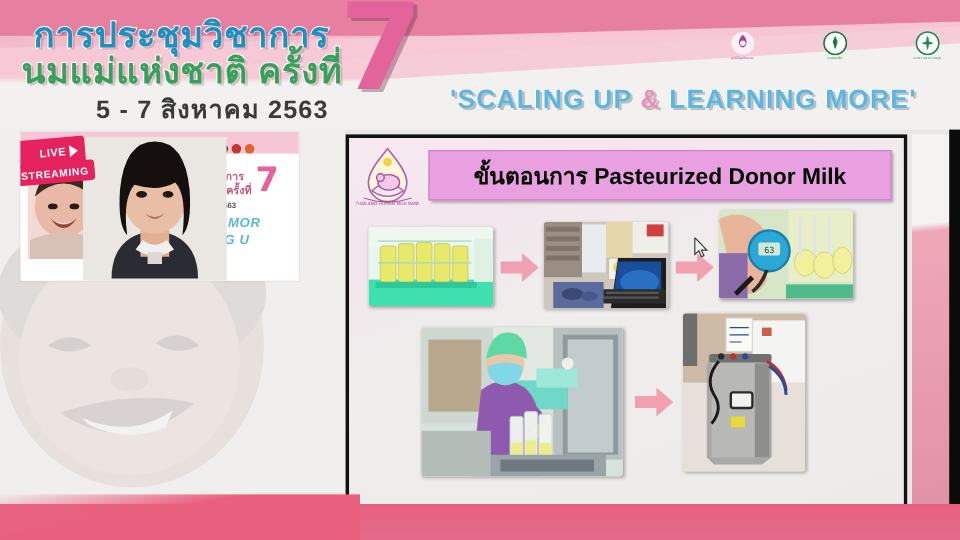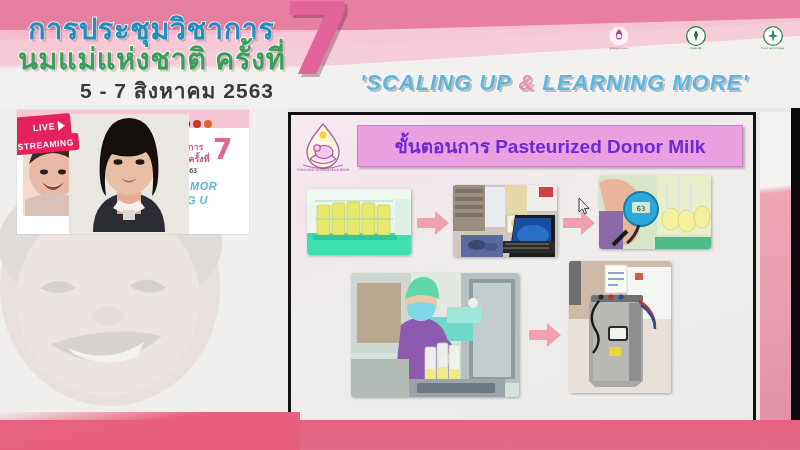--- a/index.html
+++ b/index.html
@@ -57,22 +57,22 @@
     letter-spacing:1px; white-space:nowrap;
   }
   .big-seven {
     position:absolute; left:283px; top:-10px;
     font-size:100px; font-weight:bold; line-height:1;
     color:#e2649a;
     text-shadow:3px 3px 0 rgba(90,40,60,.35);
     font-family:"DejaVu Sans", sans-serif;
   }
   .tagline {
-    position:absolute; left:360px; top:70px;
-    font-size:22px; font-weight:bold; font-style:italic;
+    position:absolute; left:375px; top:70px;
+    font-size:22px; font-weight:bold; 
     color:#5bb7e0; letter-spacing:1px; white-space:nowrap;
     -webkit-text-stroke:1.2px #ffffff; paint-order:stroke fill;
     text-shadow:2px 2px 0 rgba(90,90,100,.35);
   }
   .tagline .amp { color:#eb8fb4; }
 
   
   .logo-row {
     position:absolute; left:560px; top:26px;
     display:flex; align-items:center; gap:7px;
@@ -133,21 +133,21 @@
   .slide-titlebar {
     position:absolute; left:4px; top:4px; width:456px; height:56px;
   }
   .mb-logo { position:absolute; left:2px; top:2px; width:52px; height:52px; }
   .slide-title-box {
     position:absolute; left:62px; top:6px; width:386px; height:42px;
     background:#e9a0e0; border:1px solid #cf7fc6;
     box-shadow:2px 2px 2px rgba(0,0,0,.25);
     display:flex; align-items:center; justify-content:center;
   }
-  .slide-title-text { font-size:19px; font-weight:bold; color:#6d28d9; white-space:nowrap;}
+  .slide-title-text { font-size:19px; font-weight:bold; color:#000000; white-space:nowrap;}
 
   .photo { position:absolute; border-radius:3px; overflow:hidden; box-shadow:1px 1px 3px rgba(0,0,0,.30); }
   .arrow { position:absolute; }
 
   .cursor { position:absolute; left:578px; top:198px; width:12px; height:17px; z-index:40;}
 
   
   .pink-right { position:absolute; left:760px; top:112px; width:40px; height:338px;
       background:linear-gradient(175deg,#f4f3f1 0%,#f4f3f1 22%, #efa7b8 24%, #e08fa5 100%); }
   .pink-bottom { position:absolute; left:0px; top:420px; width:800px; height:30px;

